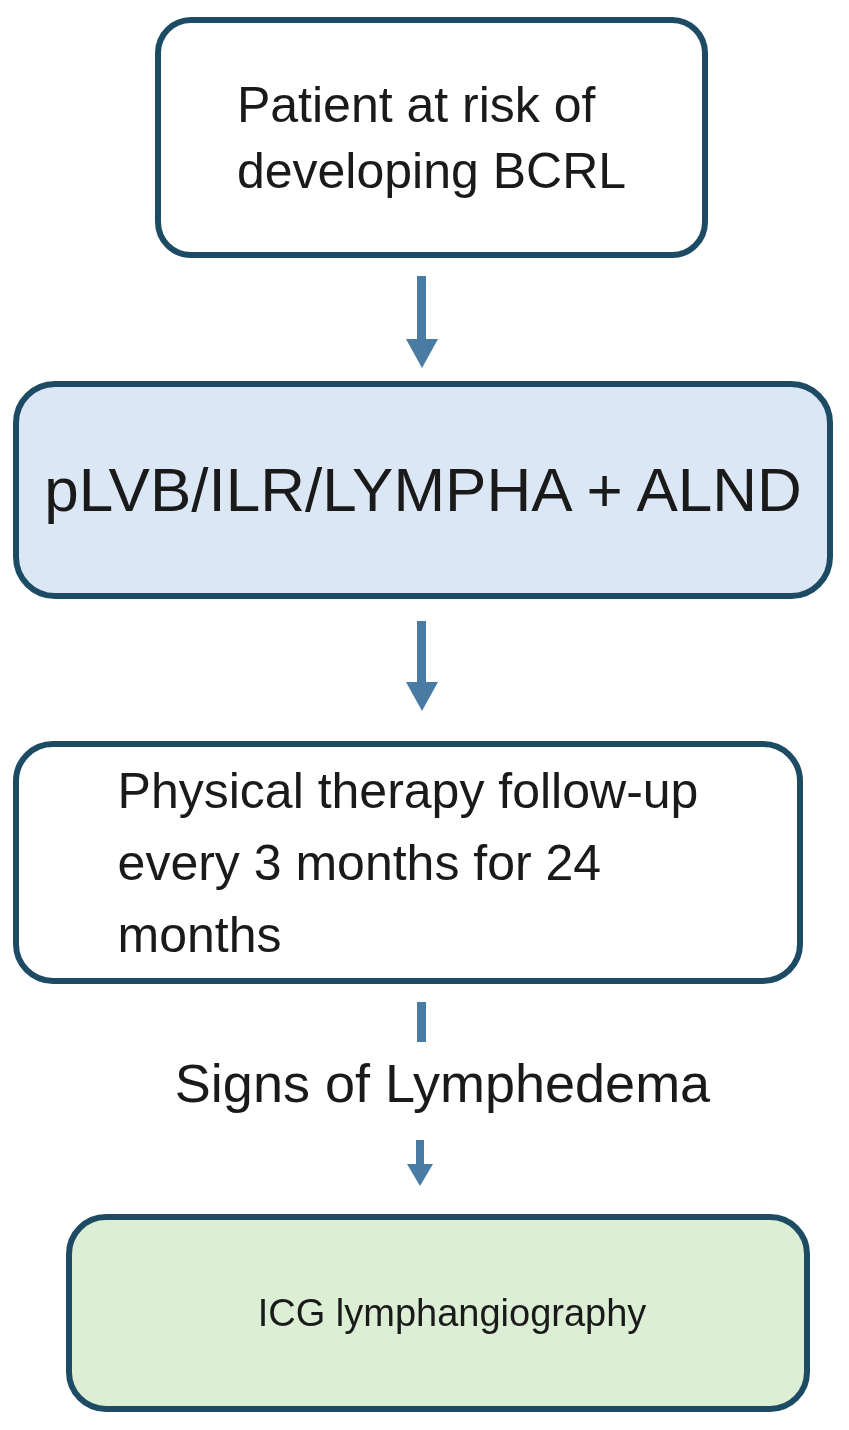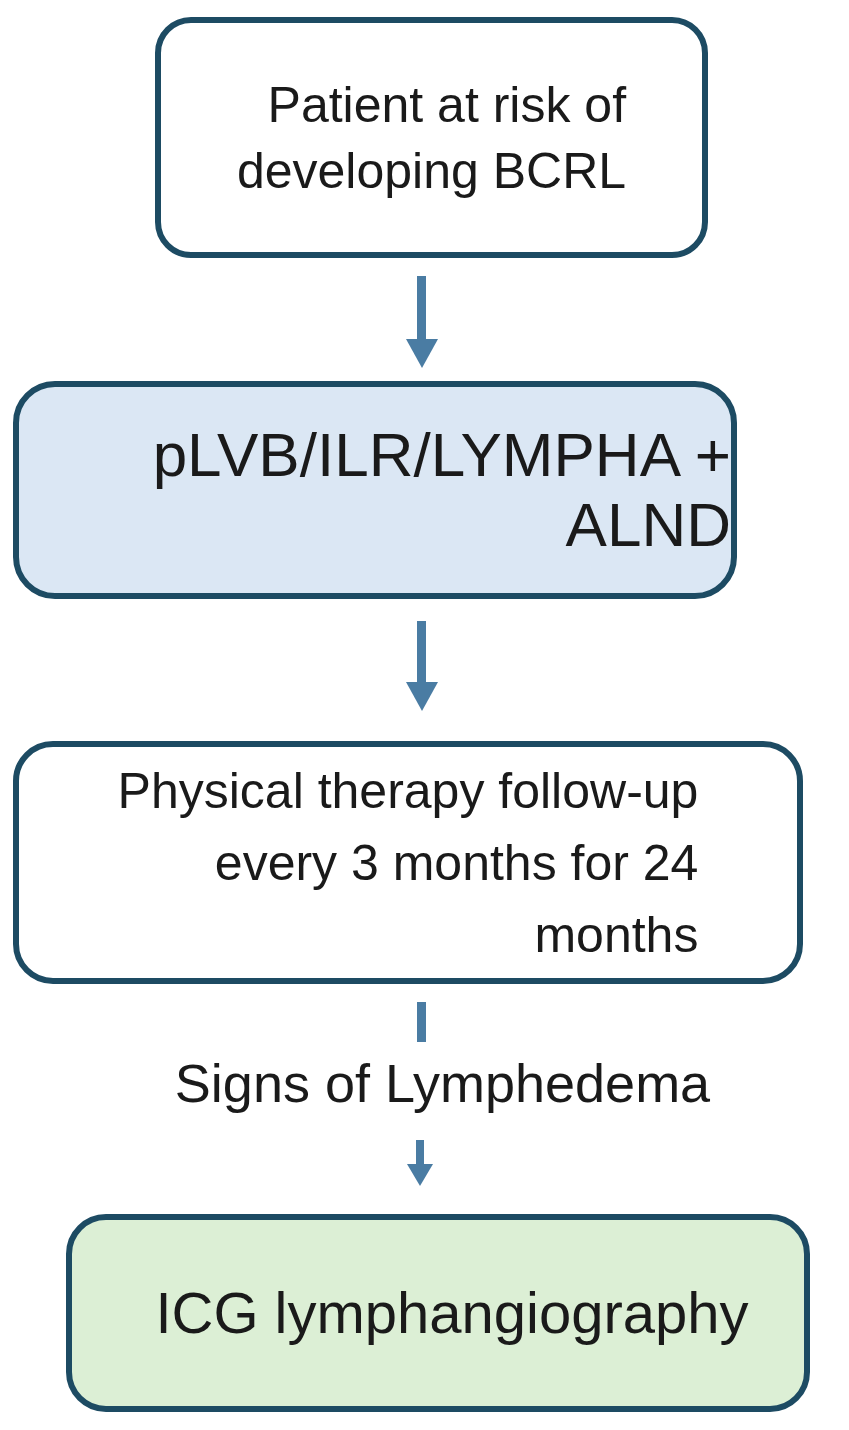--- a/index.html
+++ b/index.html
@@ -16,53 +16,53 @@
     color: #1a1a1a;
     overflow: hidden;
   }
   .node {
     position: absolute;
     box-sizing: border-box;
     border: 6px solid #1d4b63;
     display: flex;
     align-items: center;
     justify-content: center;
-    text-align: right;
+    text-align: left;
     background: #ffffff;
   }
   .node .node-label {
     white-space: pre-line;
     color: #1a1a1a;
   }
   .node-patient-risk {
     left: 155px; top: 17px;
     width: 553px; height: 241px;
     border-radius: 36px;
     font-size: 50px;
     line-height: 66px;
   }
   .node-surgery {
     left: 13px; top: 381px;
-    width: 724px; height: 218px;
+    width: 820px; height: 218px;
     border-radius: 42px;
     font-size: 62px;
     line-height: 70px;
   }
   .node-pt-followup {
     left: 13px; top: 741px;
     width: 790px; height: 243px;
     border-radius: 40px;
     font-size: 50px;
     line-height: 72px;
   }
   .node-icg {
     left: 66px; top: 1214px;
     width: 744px; height: 198px;
     border-radius: 40px;
-    font-size: 58px;
+    font-size: 38px;
     line-height: 64px;
     padding-left: 28px;
   }
   .arrow {
     position: absolute;
     display: block;
   }
   .arrow-1 { left: 400px; top: 276px; }
   .arrow-2 { left: 400px; top: 621px; }
   .arrow-3 { left: 404px; top: 1140px; }

